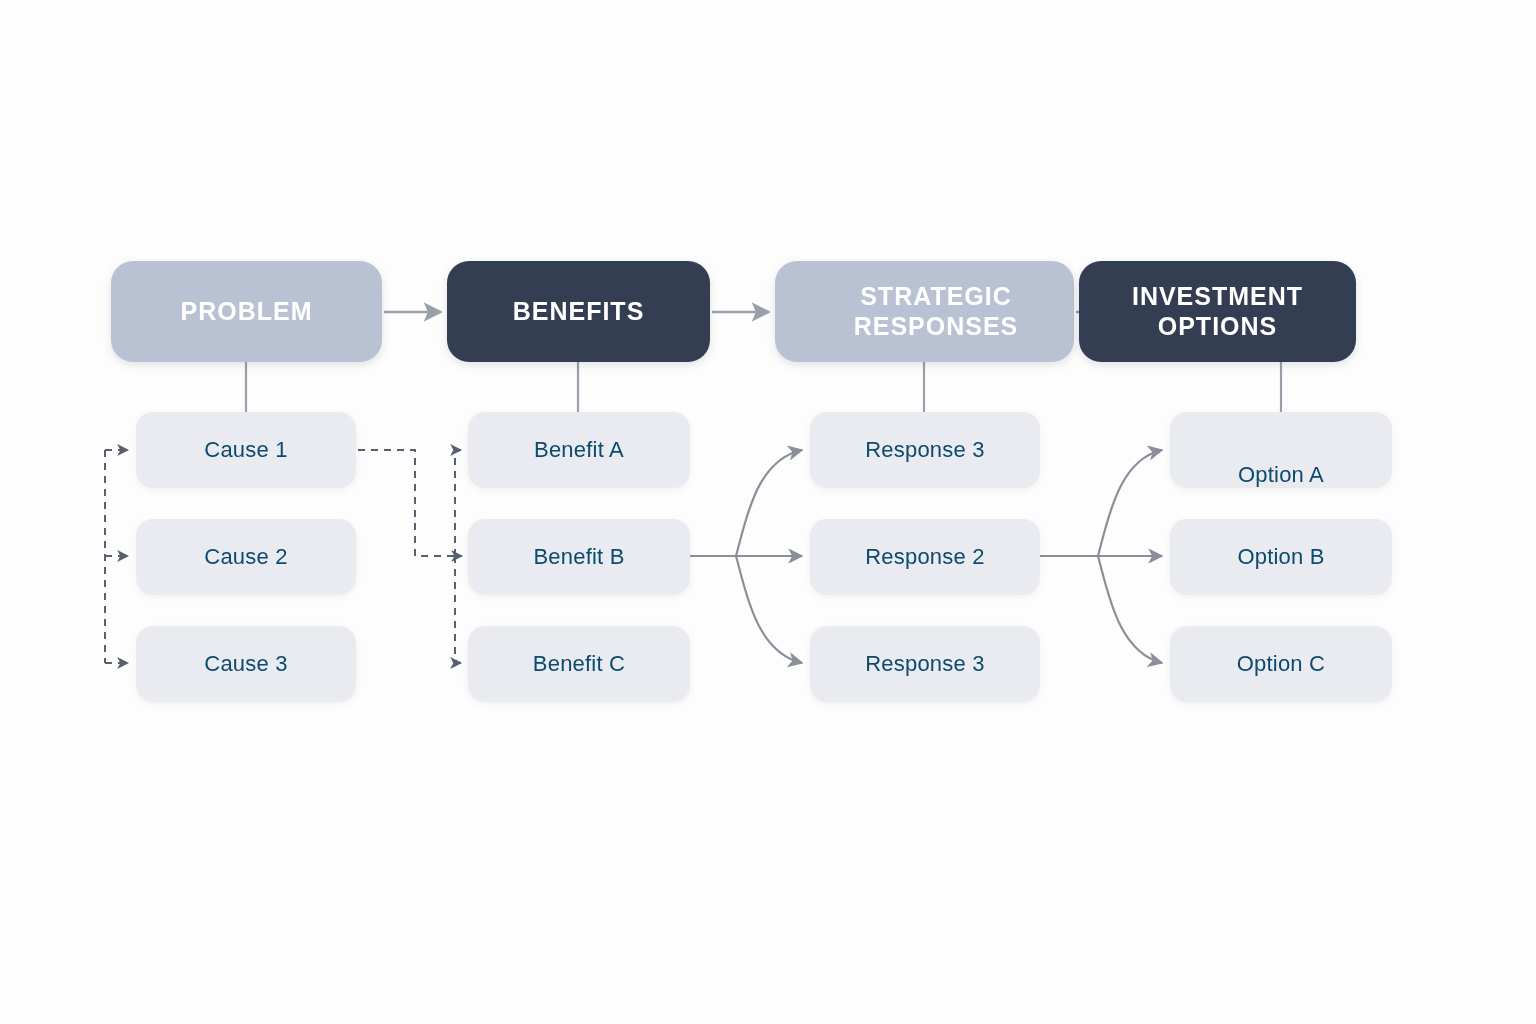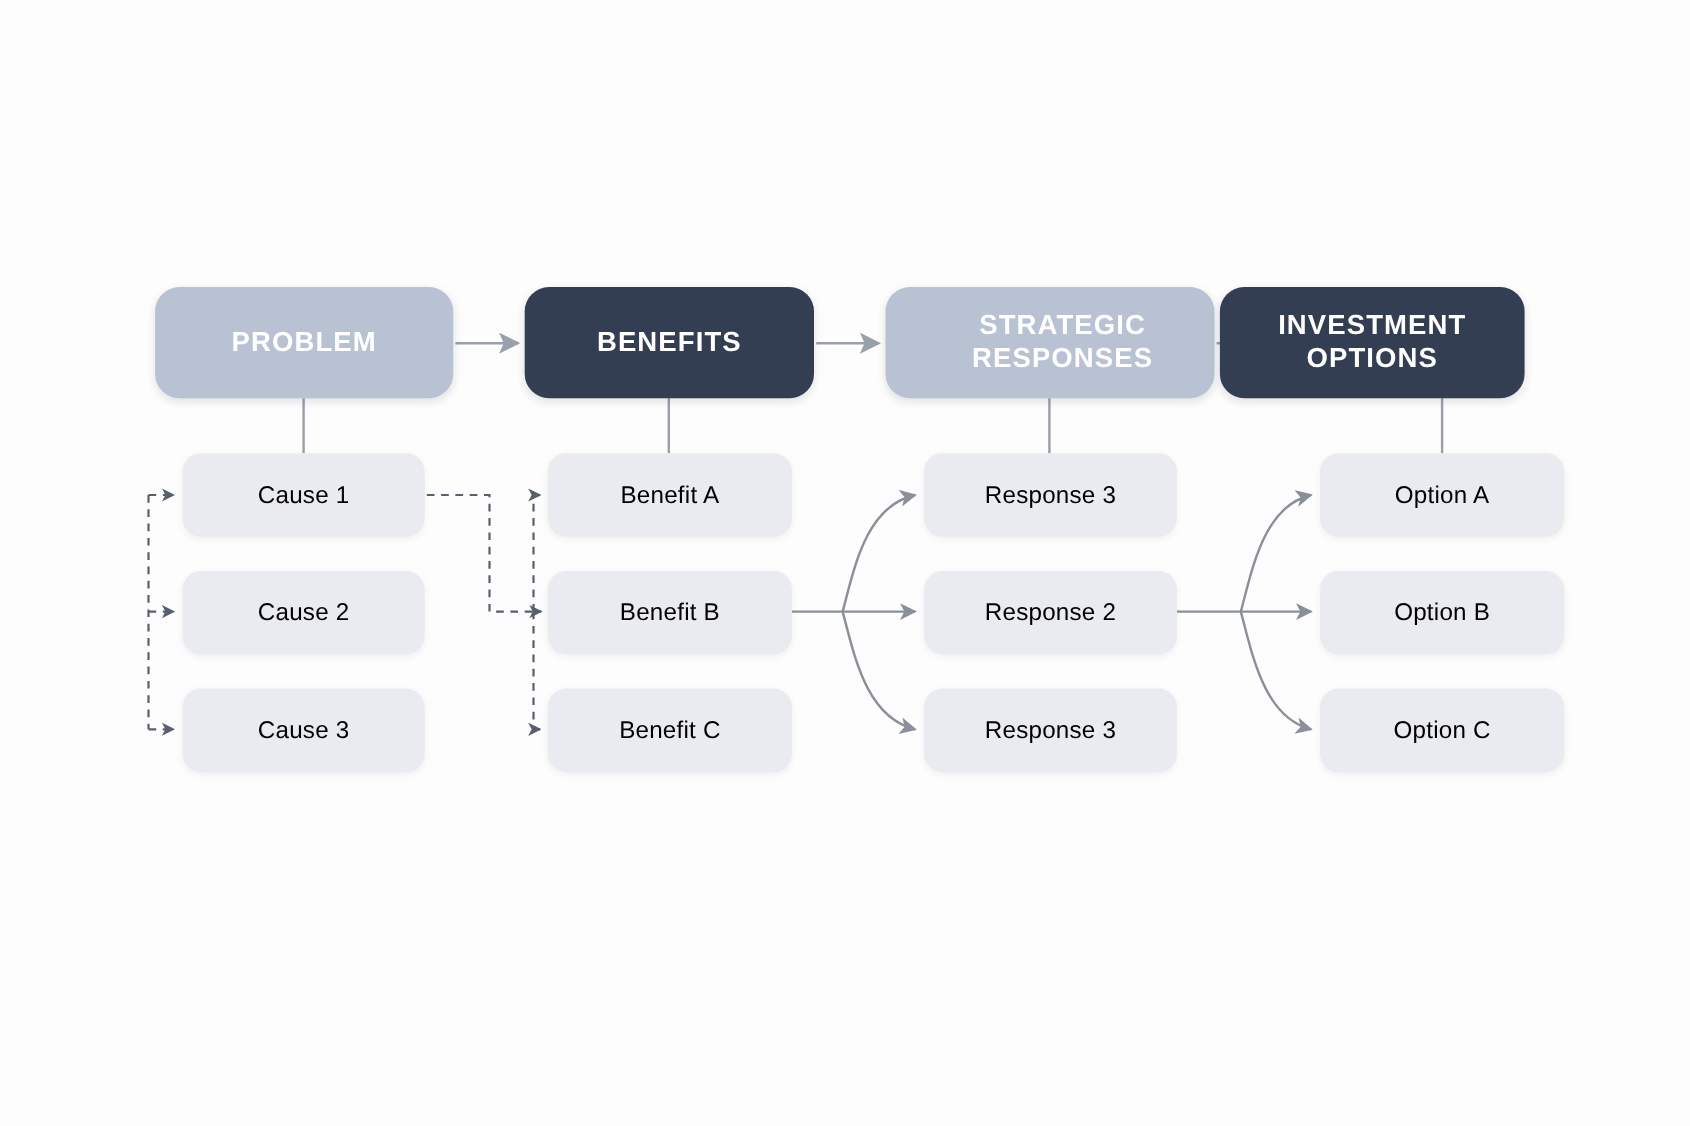--- a/index.html
+++ b/index.html
@@ -3,21 +3,21 @@
 <meta charset="utf-8">
 <style>
   html,body{margin:0;padding:0;}
   body{
     width:1536px;height:1024px;
     background:#fdfdfd;
     font-family:"Liberation Sans", sans-serif;
     overflow:hidden;
     position:relative;
   }
-  #stage{position:absolute;left:0;top:0;width:1372px;height:1024px;margin-left:30px;}
+  #stage{position:absolute;left:0;top:0;width:1372px;height:1024px;}
 
   
   #wires{position:absolute;left:0;top:0;width:1536px;height:1024px;z-index:1;pointer-events:none;}
 
   
   .stage-box{
     position:absolute;
     z-index:2;
     border-radius:22px;
     display:flex;align-items:center;justify-content:center;
@@ -34,21 +34,21 @@
   .stage-light{background:#b9c2d3;}
   .stage-dark{background:#343e52;}
 
   
   .item-box{
     position:absolute;
     z-index:2;
     height:76px;
     border-radius:17px;
     background:#eaebf0;
-    color:#000000;
+    color:#0c4a6e;
     display:flex;align-items:center;justify-content:center;
     font-size:22px;
     font-weight:normal;
     letter-spacing:.2px;
     box-shadow:0 2px 6px rgba(60,70,90,.07);
     box-sizing:border-box;
   }
 
   .stage-label{display:block;white-space:pre-line;}
 </style>
@@ -161,21 +161,21 @@
   <div class="item-box" style="left:810px;top:412px;width:230px;">
     <span>Response 3</span>
   </div>
   <div class="item-box" style="left:810px;top:519px;width:230px;">
     <span>Response 2</span>
   </div>
   <div class="item-box" style="left:810px;top:626px;width:230px;">
     <span>Response 3</span>
   </div>
 
-  <div class="item-box" style="left:1170px;top:412px;width:222px;">
+  <div class="item-box" style="left:1170px;top:412px;width:222px;align-items:flex-end;">
     <span>Option A</span>
   </div>
   <div class="item-box" style="left:1170px;top:519px;width:222px;">
     <span>Option B</span>
   </div>
   <div class="item-box" style="left:1170px;top:626px;width:222px;">
     <span>Option C</span>
   </div>
 
 </div>

